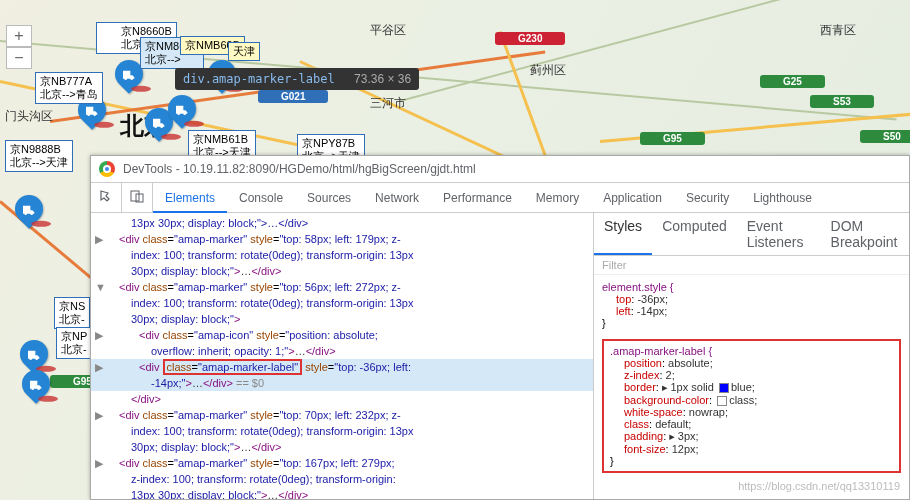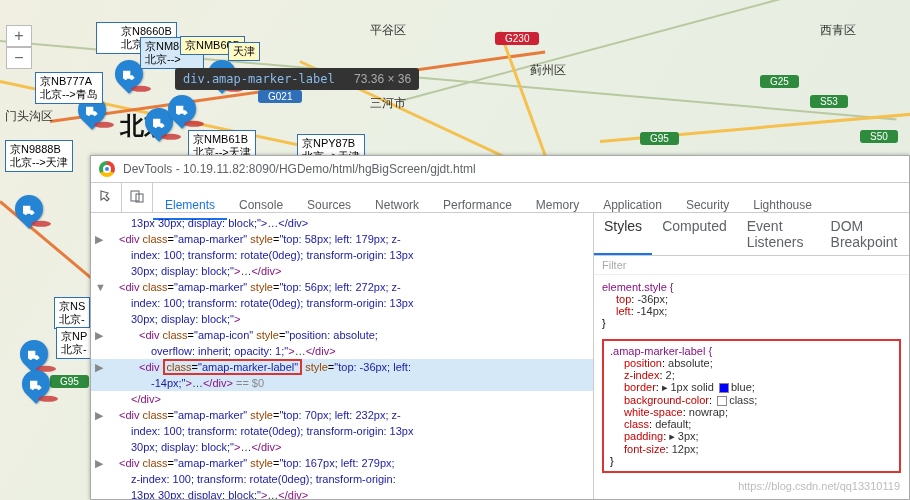--- a/index.html
+++ b/index.html
@@ -1,42 +1,42 @@
 <!DOCTYPE html>
 <html><head>
 <meta charset="utf-8">
 <style>
 *{box-sizing:border-box;margin:0;padding:0;font-family:Arial,"Microsoft YaHei",sans-serif}
 body{width:910px;height:500px;overflow:hidden;position:relative;background:#ecf1e5}
 .map{position:absolute;inset:0;background:linear-gradient(120deg,#f0efe1 0%,#eaf0e3 40%,#e5ece0 100%)}
 .road{position:absolute;background:#f5c04d;height:3px;transform-origin:left center}
 .road.r{background:#e77b3c}
 .road.g{background:#b8c8a0;height:2px}
-.shield{position:absolute;font-size:10px;color:#fff;padding:1px 10px;border-radius:3px;font-weight:normal}
+.shield{position:absolute;font-size:10px;color:#fff;padding:1px 23px;border-radius:3px;font-weight:bold}
 .shield.grn{background:#2e8b3d}
 .shield.red{background:#c23}
 .shield.blu{background:#2e6fb8}
 .city{position:absolute;font-size:12px;color:#333;white-space:nowrap}
 .big{font-size:24px;font-weight:bold;color:#111}
 .pin{position:absolute;width:28px;height:28px;background:#2584d4;border-radius:50% 50% 50% 0;transform:rotate(-45deg);box-shadow:0 1px 2px rgba(0,0,0,.3)}
 .pin svg{position:absolute;top:50%;left:50%;transform:translate(-50%,-50%) rotate(45deg);width:16px;height:16px;fill:#fff}
 .pin::after{content:'';position:absolute;bottom:-8px;left:2px;width:20px;height:6px;background:rgba(200,50,50,.8);border-radius:50%;transform:rotate(45deg)}
 .mlabel{position:absolute;border:1px solid #2e6fb8;background:#fff;padding:2px 4px;font-size:11px;line-height:13px;white-space:nowrap;z-index:5}
 .mlabel.yel{background:#fff9c4}
 .mlabel.blu{background:#d4e8f7}
 .tooltip{position:absolute;background:#333;color:#fff;font-size:12px;padding:4px 8px;border-radius:3px;white-space:nowrap;z-index:50}
 .tooltip .sel{color:#8be;font-family:Consolas,monospace}
 .tooltip .dim{color:#aaa;margin-left:16px}
 .zoom{position:absolute;left:6px;top:25px;width:26px;z-index:20}
 .zoom div{width:26px;height:22px;background:#fff;border:1px solid #bbb;text-align:center;line-height:20px;font-size:16px;cursor:pointer;color:#666}
 .devtools{position:absolute;left:90px;top:155px;right:0;bottom:0;background:#fff;border:1px solid #aaa;box-shadow:0 0 4px rgba(0,0,0,.3);display:flex;flex-direction:column;z-index:100}
 .dt-title{background:#fff;padding:5px 8px;display:flex;align-items:center;gap:8px;border-bottom:1px solid #ccc;font-size:12px;color:#5f6368}
 .chrome-ico{width:16px;height:16px;border-radius:50%;background:conic-gradient(#ea4335 0 120deg,#fbbc05 120deg 240deg,#34a853 240deg);position:relative}
 .chrome-ico::after{content:'';position:absolute;inset:4px;background:#4285f4;border-radius:50%;border:2px solid #fff}
-.dt-bar{display:flex;align-items:flex-end;border-bottom:1px solid #ccc;font-size:12px;color:#5f6368}
+.dt-bar{display:flex;align-items:center;border-bottom:1px solid #ccc;font-size:12px;color:#5f6368}
 .dt-bar .icon{padding:6px 8px;cursor:pointer;border-right:1px solid #ccc}
 .dt-bar .tab{padding:6px 12px;cursor:pointer}
 .dt-bar .tab.active{color:#1a73e8;border-bottom:2px solid #1a73e8}
 .dt-body{flex:1;display:flex;overflow:hidden;position:relative}
 .dt-left{flex:1;overflow:auto;font-family:Consolas,monospace;font-size:11px;line-height:16px;padding:2px 0;border-right:1px solid #ccc}
 .dt-left .ln{padding:0 4px 0 14px;white-space:nowrap;position:relative}
 .dt-left .ln.sel{background:#d4e8f7}
 .dt-left .tri{position:absolute;left:4px;color:#888}
 .tag{color:#881280}.attr{color:#994500}.val{color:#1a1aa6}.txt{color:#333}.gray{color:#888}
 .dt-right{width:315px;display:flex;flex-direction:column;font-size:11px}

